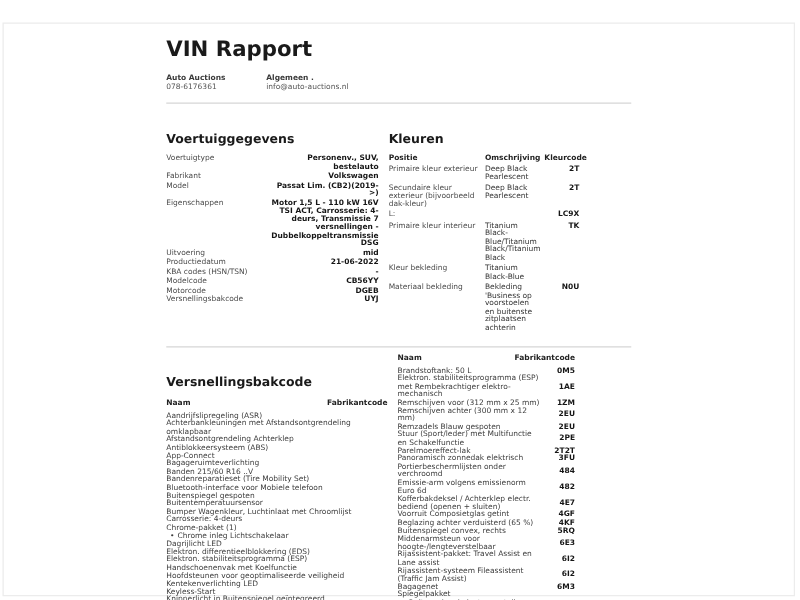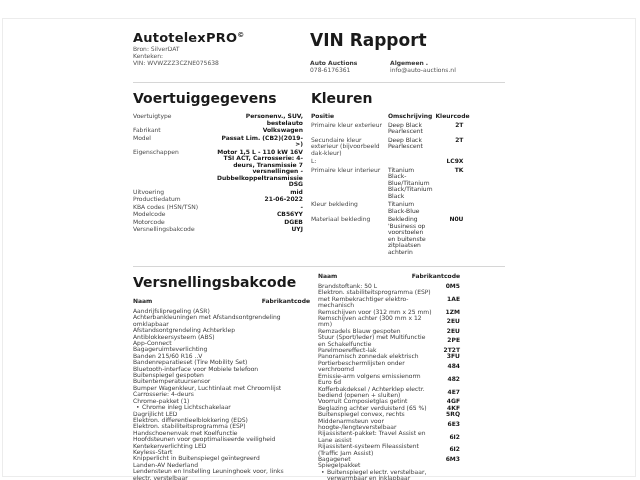--- a/index.html
+++ b/index.html
@@ -26,21 +26,21 @@
   .contact-block{width:80px;}
   .contact-block + .contact-block{width:auto;}
 
   hr.rule{border:none; border-top:1px solid var(--divider); margin:9px 0 5px 0;}
 
   
   .cols{display:flex; align-items:flex-start;}
   .col-l{width:177px;}
   .col-r{margin-left:8px; flex:1; padding-right:45px;}
 
-  .section-heading{font-size:14px; font-weight:bold; color:var(--heading); margin:2px 0 7px 0;}
+  .section-heading{font-size:10px; font-weight:bold; color:var(--heading); margin:18px 0 7px 0;}
 
   
   .vrow{display:flex; font-size:6px; line-height:6.5px; margin-bottom:1px;}
   .vlabel{width:84px; color:#4a4a4a;}
   .vvalue{flex:1; text-align:right; font-weight:bold; color:#161616;}
 
   
   .krow{display:grid; grid-template-columns:74px 1fr 28px; column-gap:3px;
     font-size:6px; line-height:6.5px; margin-bottom:2px;}
   .krow .kpos{color:#4a4a4a;}
@@ -58,26 +58,20 @@
   .erow.sub .ename::before{content:"\2022\00a0"; position:absolute; left:3px;}
 </style>
 </head>
 <body>
 
 <div class="window-frame"></div>
 
 <div class="page-content">
 
   <div class="header">
-    <div class="header-left">
-      <div class="brand"><span>AutotelexPRO</span><sup>©</sup></div>
-      <div class="meta">Bron: SilverDAT</div>
-      <div class="meta">Kenteken:</div>
-      <div class="meta">VIN: WVWZZZ3CZNE075638</div>
-    </div>
     <div class="header-right">
       <div class="title">VIN Rapport</div>
       <div class="contacts">
         <div class="contact-block">
           <div class="meta bold">Auto Auctions</div>
           <div class="meta">078-6176361</div>
         </div>
         <div class="contact-block">
           <div class="meta bold">Algemeen .</div>
           <div class="meta">info@auto-auctions.nl</div>

